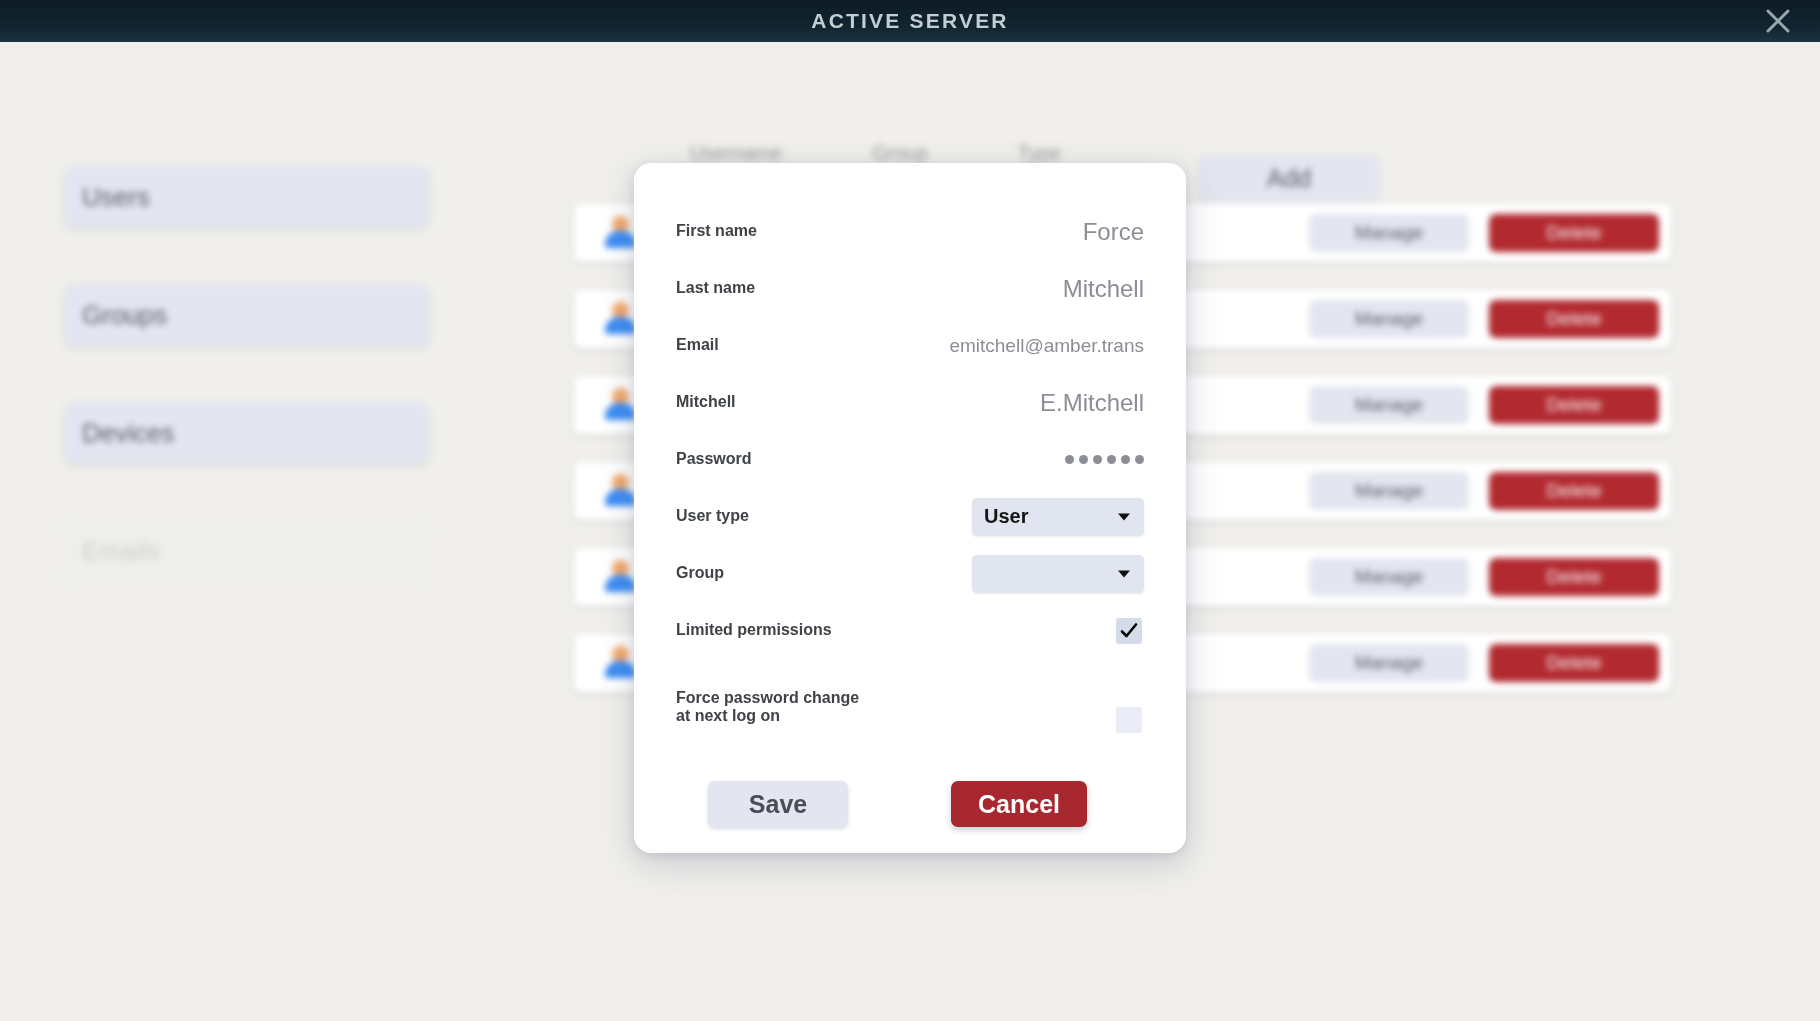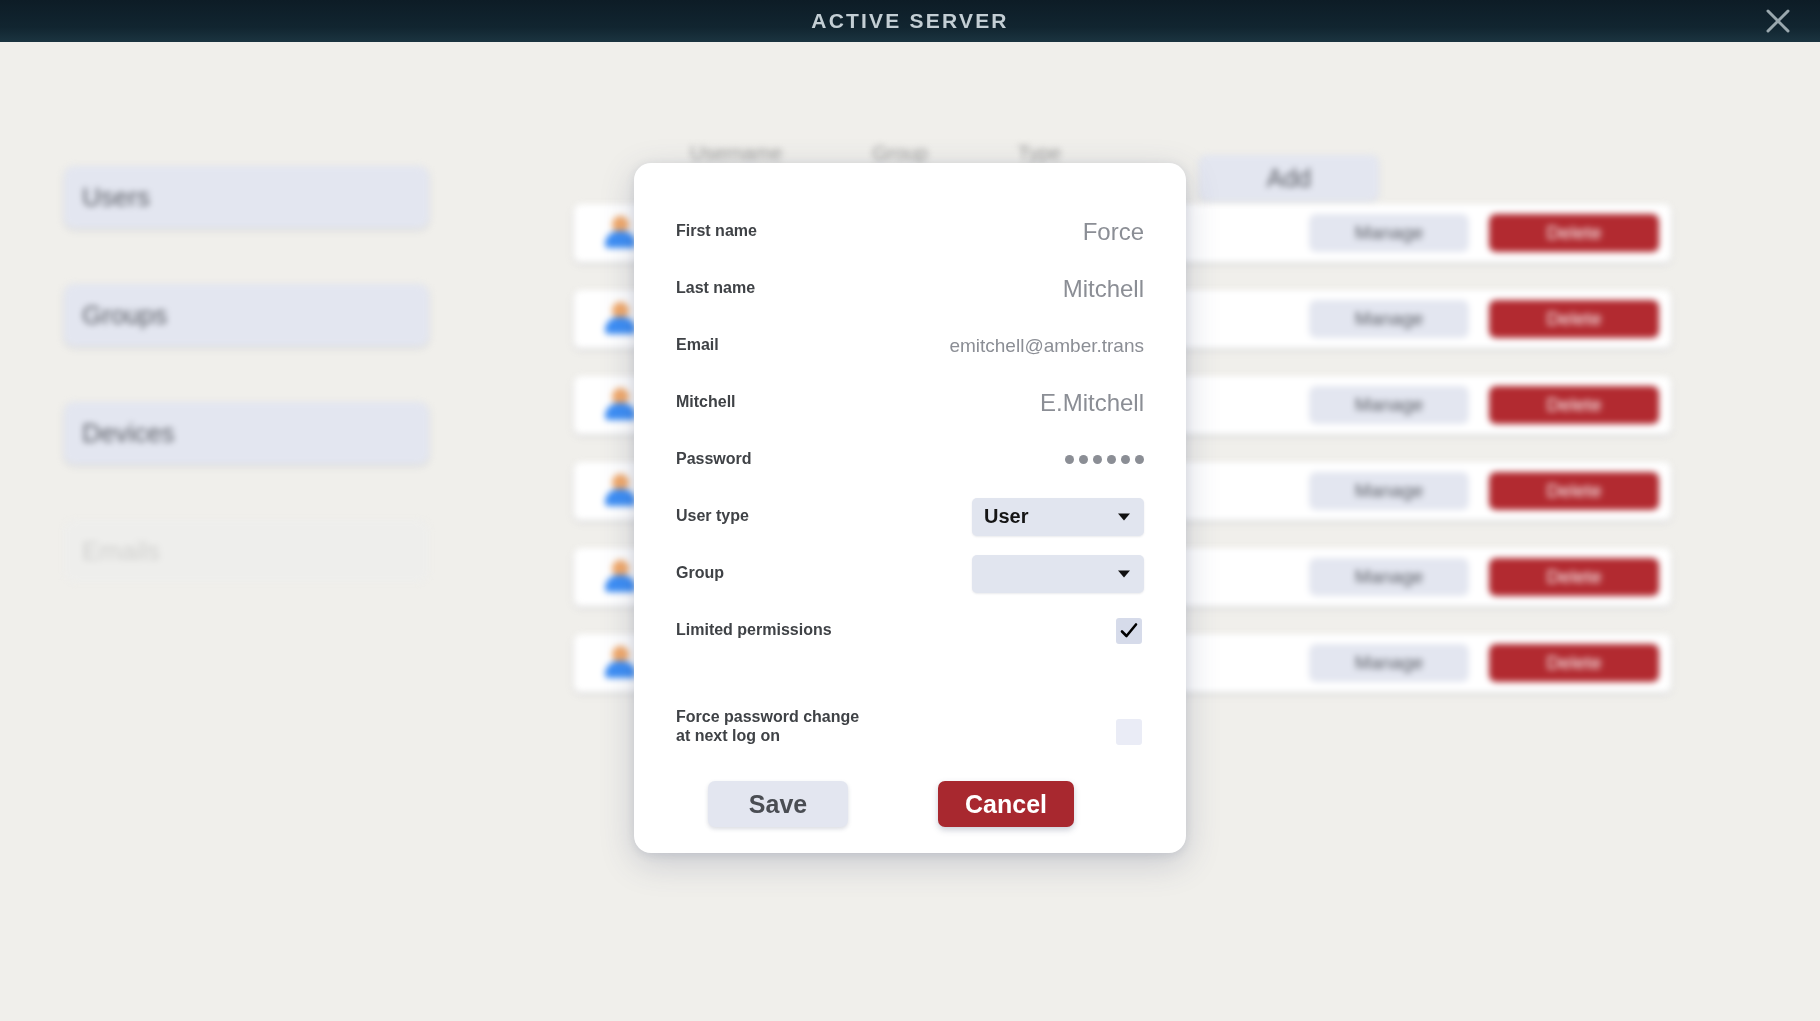--- a/index.html
+++ b/index.html
@@ -198,28 +198,28 @@
     width: 26px; height: 26px;
     background: #d6dbea;
     border-radius: 3px;
     display: flex; align-items: center; justify-content: center;
     cursor: pointer;
     margin-right: 2px;
   }
   .checkbox.off { background: #eaecf6; }
   .checkbox svg { display: block; }
 
-  .form-row.two-line { min-height: 86px; align-items: flex-end; padding-top: 10px; }
+  .form-row.two-line { min-height: 86px; align-items: center; padding-top: 10px; }
   .form-row.two-line .checkbox { margin-top: 26px; }
 
   .actions {
     display: flex; align-items: flex-end;
     margin-top: 36px;
     padding-left: 32px;
-    gap: 50px;
+    gap: 63px;
   }
   .btn-save {
     width: 140px; height: 46px;
     background: #e3e6f0;
     border-radius: 7px;
     display: flex; align-items: center; justify-content: center;
     font-size: 25px; color: #4a4d53; font-weight: bold;
     box-shadow: 0 2px 4px rgba(70,80,110,0.2);
     cursor: pointer; border: none;
     font-family: "Liberation Sans", sans-serif;

